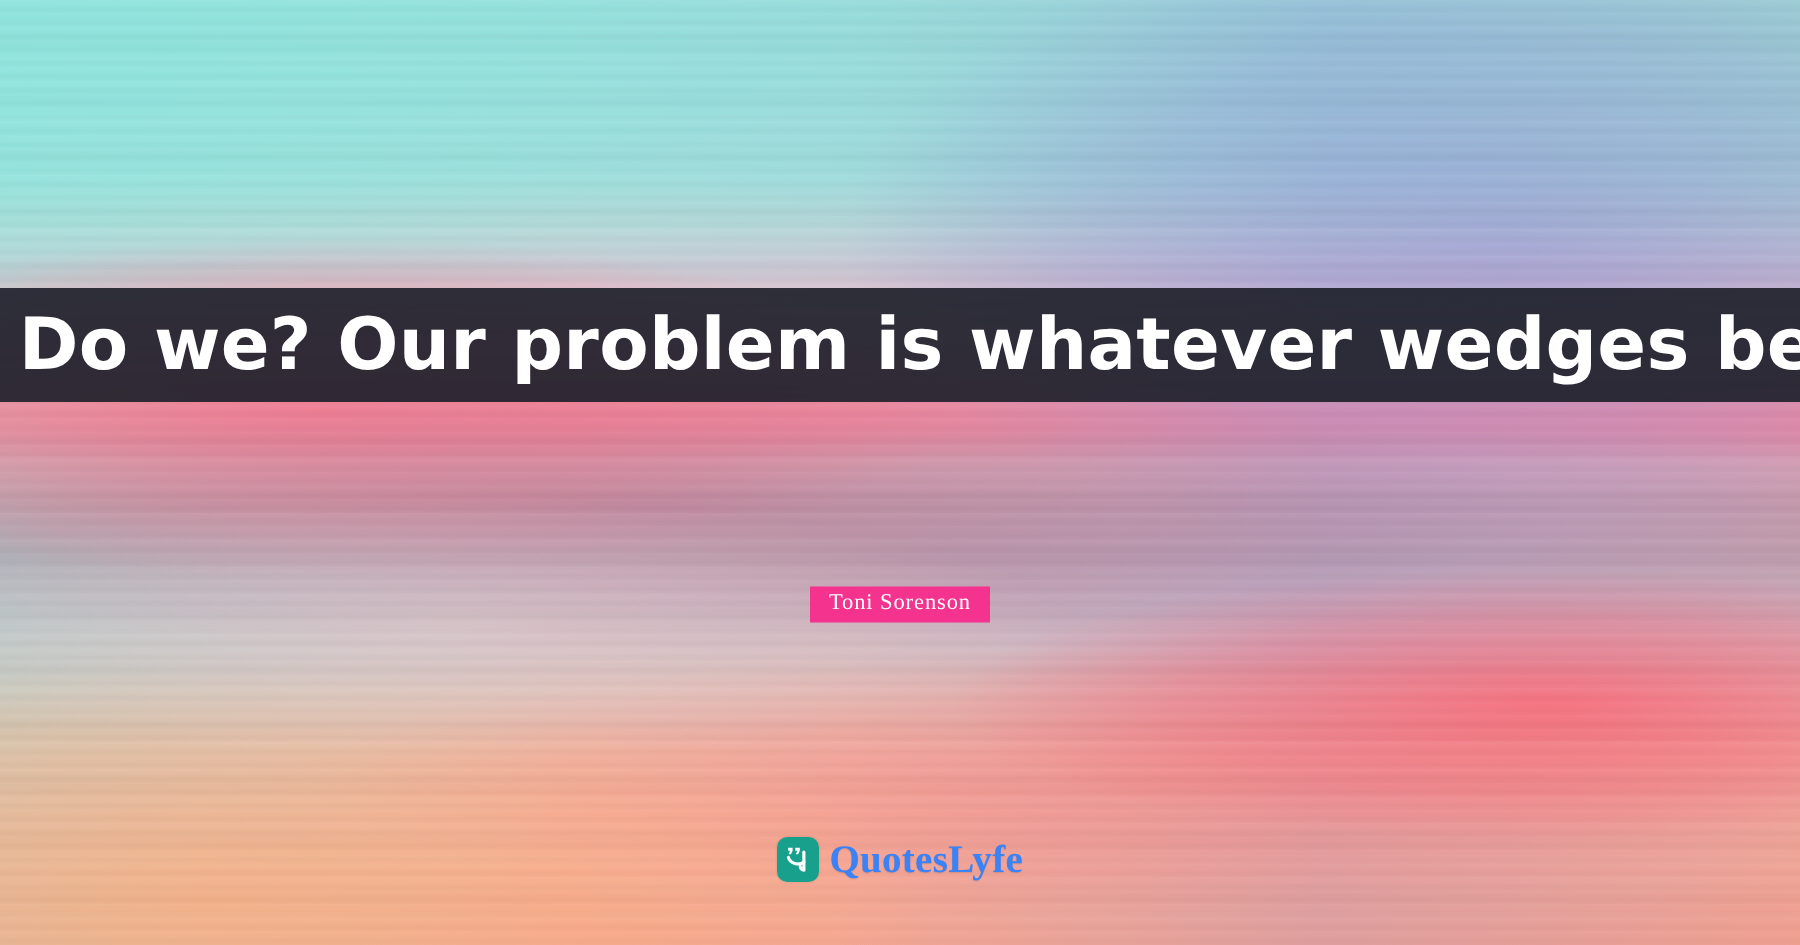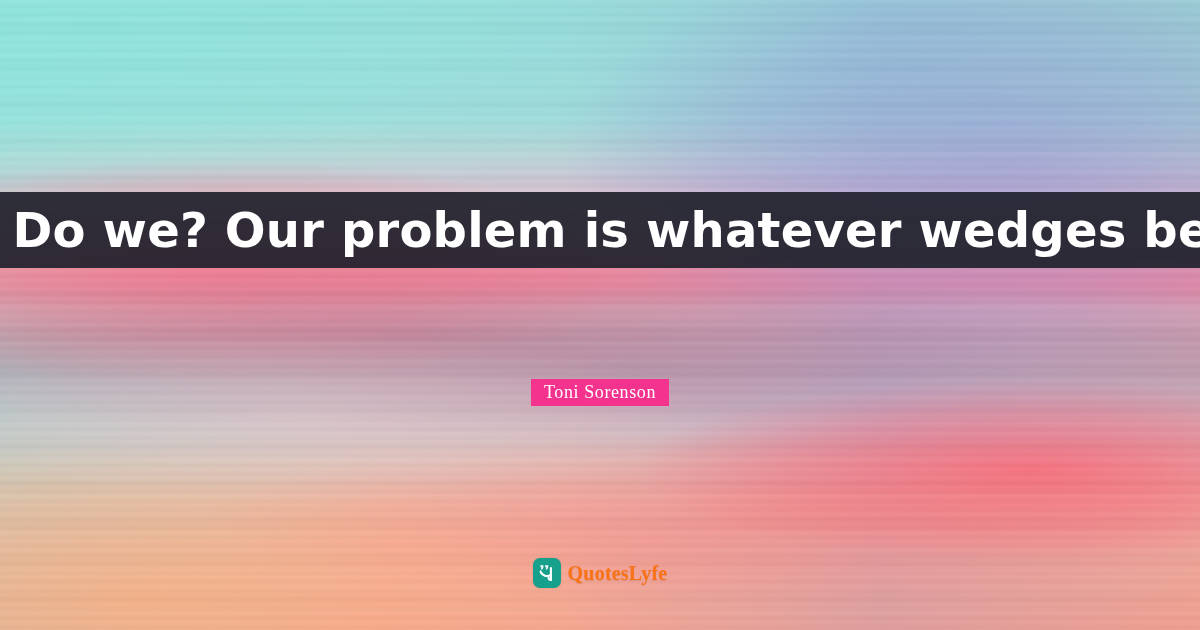--- a/index.html
+++ b/index.html
@@ -152,25 +152,26 @@
     left: 0;
     right: 0;
     top: 379px;
     text-align: center;
   }
   .author-badge {
     display: inline-block;
     background: #f4338e;
     color: #ffffff;
     font-family: "Liberation Serif", "DejaVu Serif", serif;
-    font-size: 18px;
+    font-size: 15px;
     font-weight: normal;
     letter-spacing: 0.6px;
     padding: 3px 13px 4px 13px;
     line-height: 1.12;
+    margin-top: 12px;
   }
 
   
   .brand {
     position: absolute;
     left: 0;
     right: 0;
     top: 558px;
     display: flex;
     align-items: center;
@@ -183,24 +184,24 @@
     border-radius: 7px;
     background: #17a08c;
     display: flex;
     align-items: center;
     justify-content: center;
     flex: 0 0 auto;
     box-shadow: 0 0 0 1px rgba(0,0,0,0.04);
   }
   .brand-mark svg { display: block; }
   .brand-name {
-    color: #f97316;
+    color: #3b82f6;
     font-family: "Liberation Serif", "DejaVu Serif", serif;
     font-weight: bold;
-    font-size: 20px;
+    font-size: 26px;
     letter-spacing: 0.2px;
     line-height: 1;
     text-shadow: 0 1px 1px rgba(0,0,0,0.10);
   }
 </style>
 </head>
 <body>
 
 <div id="card">
 

